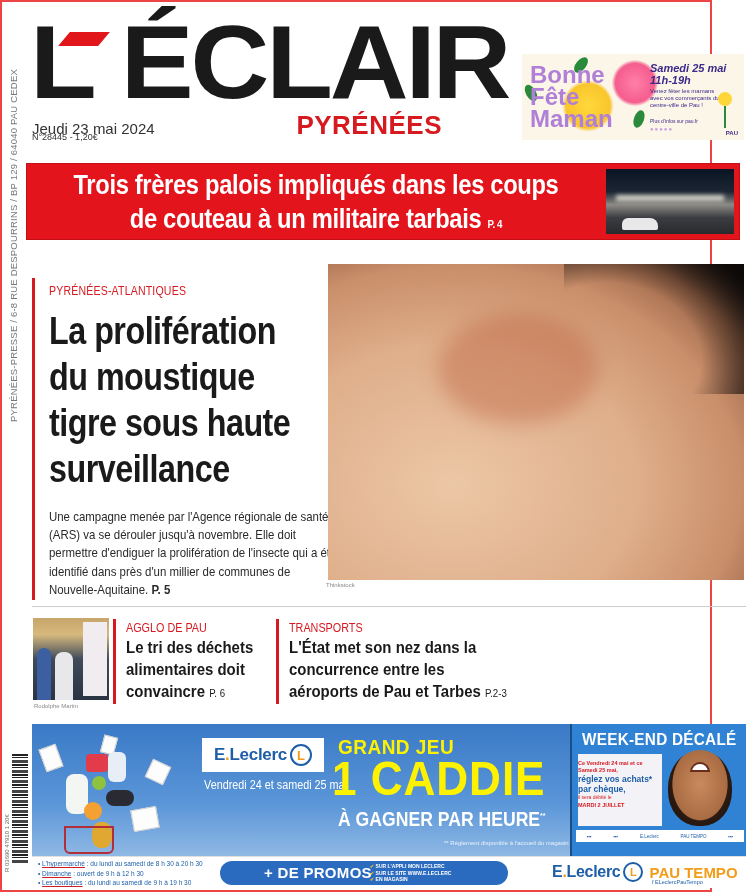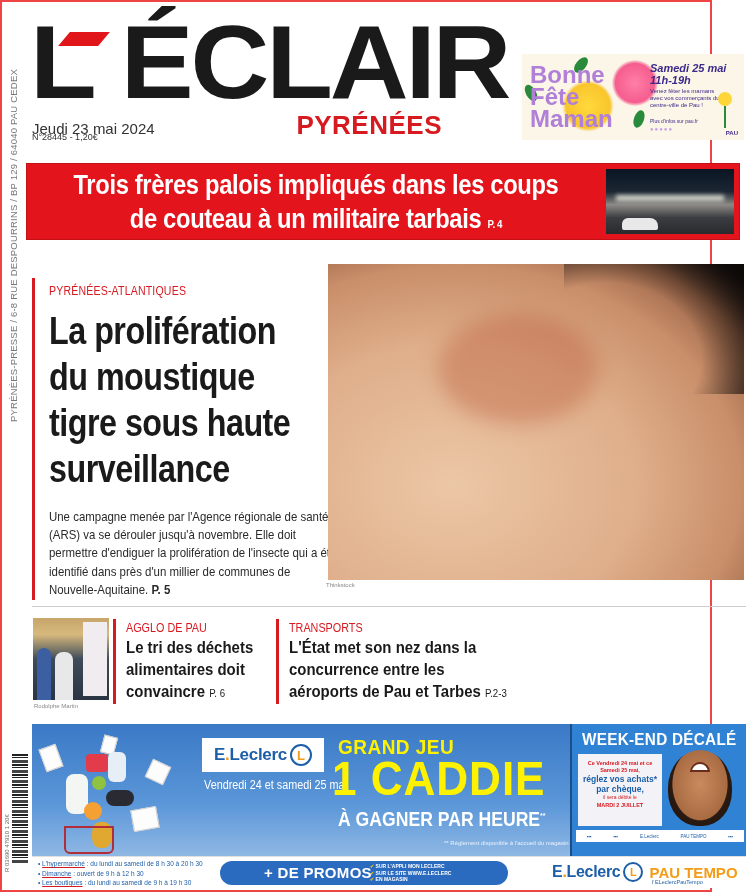--- a/index.html
+++ b/index.html
@@ -81,21 +81,21 @@
   .ad-weekend { position: absolute; left: 130px; top: 72px; width: 155px; text-align: right; font-size: 17px; line-height: 20px; font-weight: 400; color: #fff; letter-spacing: 0.4px; }
 
   .ad-grandjeu { position: absolute; left: 306px; top: 12px; font-weight: 900; font-size: 20px; color: #fff200; letter-spacing: 0.5px; transform: scaleX(0.95); transform-origin: left top; }
   .ad-caddie { position: absolute; left: 300px; top: 30px; font-weight: 900; font-size: 48px; line-height: 50px; color: #fff200; letter-spacing: 1px; transform: scaleX(0.92); transform-origin: left top; }
   .ad-gagner { position: absolute; left: 306px; top: 84px; font-weight: 900; font-size: 20px; color: #ffffff; transform: scaleX(0.88); transform-origin: left top; white-space: nowrap; }
   .ad-gagner sup { font-size: 8px; }
   .ad-legal { position: absolute; left: 412px; top: 116px; font-size: 6px; color: #e9f1fb; white-space: nowrap; }
 
   .decale { position: absolute; left: 538px; top: 0px; width: 176px; height: 132px; background: #2f82d4; border-left: 2px solid #1b4e86; text-decoration: underline; }
   .decale-title { position: absolute; left: 10px; top: 6px; font-weight: 900; font-size: 17px; color: #fff; letter-spacing: 0.3px; transform: scaleX(0.9); transform-origin: left top; white-space: nowrap; }
-  .decale-card { position: absolute; left: 6px; top: 30px; width: 84px; height: 72px; background: #f3f3f7; text-align: center; padding-top: 6px; }
+  .decale-card { position: absolute; left: 6px; top: 30px; width: 84px; height: 72px; background: #f3f3f7; padding-top: 6px; }
   .decale-card .l1 { font-size: 5.5px; color: #d71920; font-weight: 700; line-height: 7px; }
   .decale-card .l2 { font-size: 8.5px; color: #1d5ea8; font-weight: 900; line-height: 10px; }
   .decale-card .l3 { font-size: 5px; color: #d71920; line-height: 7px; }
   .decale-card .l4 { font-size: 5.5px; color: #d71920; font-weight: 700; line-height: 8px; }
   .decale-face { position: absolute; left: 96px; top: 26px; width: 64px; height: 76px; border-radius: 50% 50% 46% 46%; background: radial-gradient(ellipse at 50% 45%, #c98a5d 0%, #a96b42 60%, #2a1a12 62%, #1a110c 100%); }
   .decale-mouth { position: absolute; left: 118px; top: 38px; width: 20px; height: 10px; border-radius: 10px 10px 0 0; background: #fff; border: 2px solid #6b2d1b; }
   .decale-strip { position: absolute; left: 4px; top: 106px; width: 168px; height: 12px; background: #fff; display: flex; align-items: center; justify-content: space-around; font-size: 4.5px; color: #1d5ea8; }
 
   .ad-footer { position: absolute; left: 30px; top: 854px; width: 714px; height: 32px; background: #fff; border-top: 1px solid #e0e0e0; }
   .hours { position: absolute; left: 6px; top: 2px; font-size: 6.5px; line-height: 9.5px; color: #1d5ea8; }

